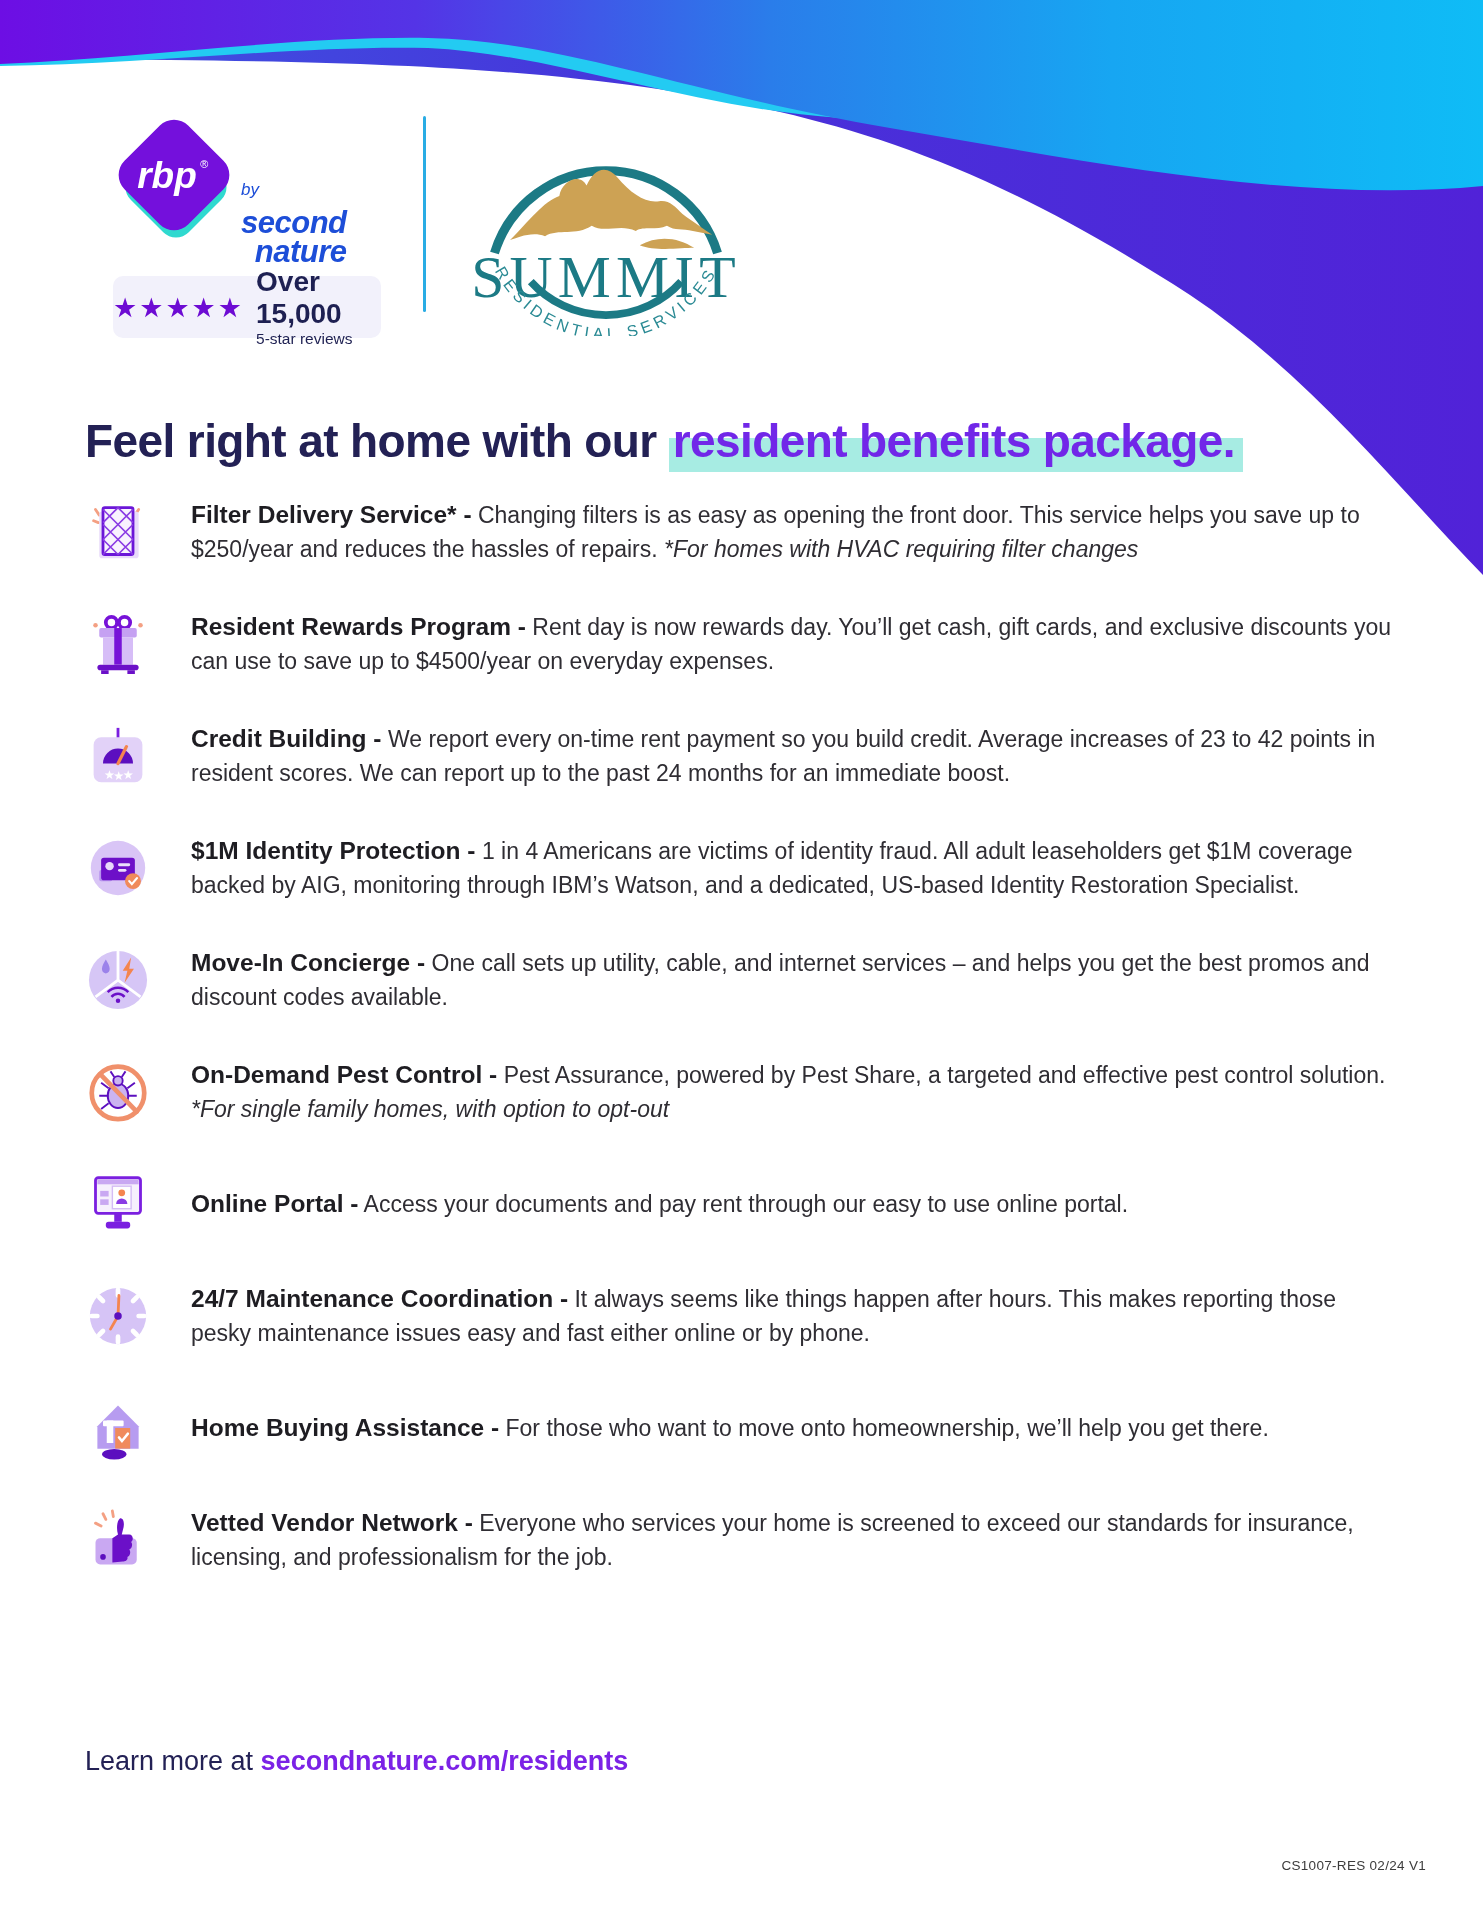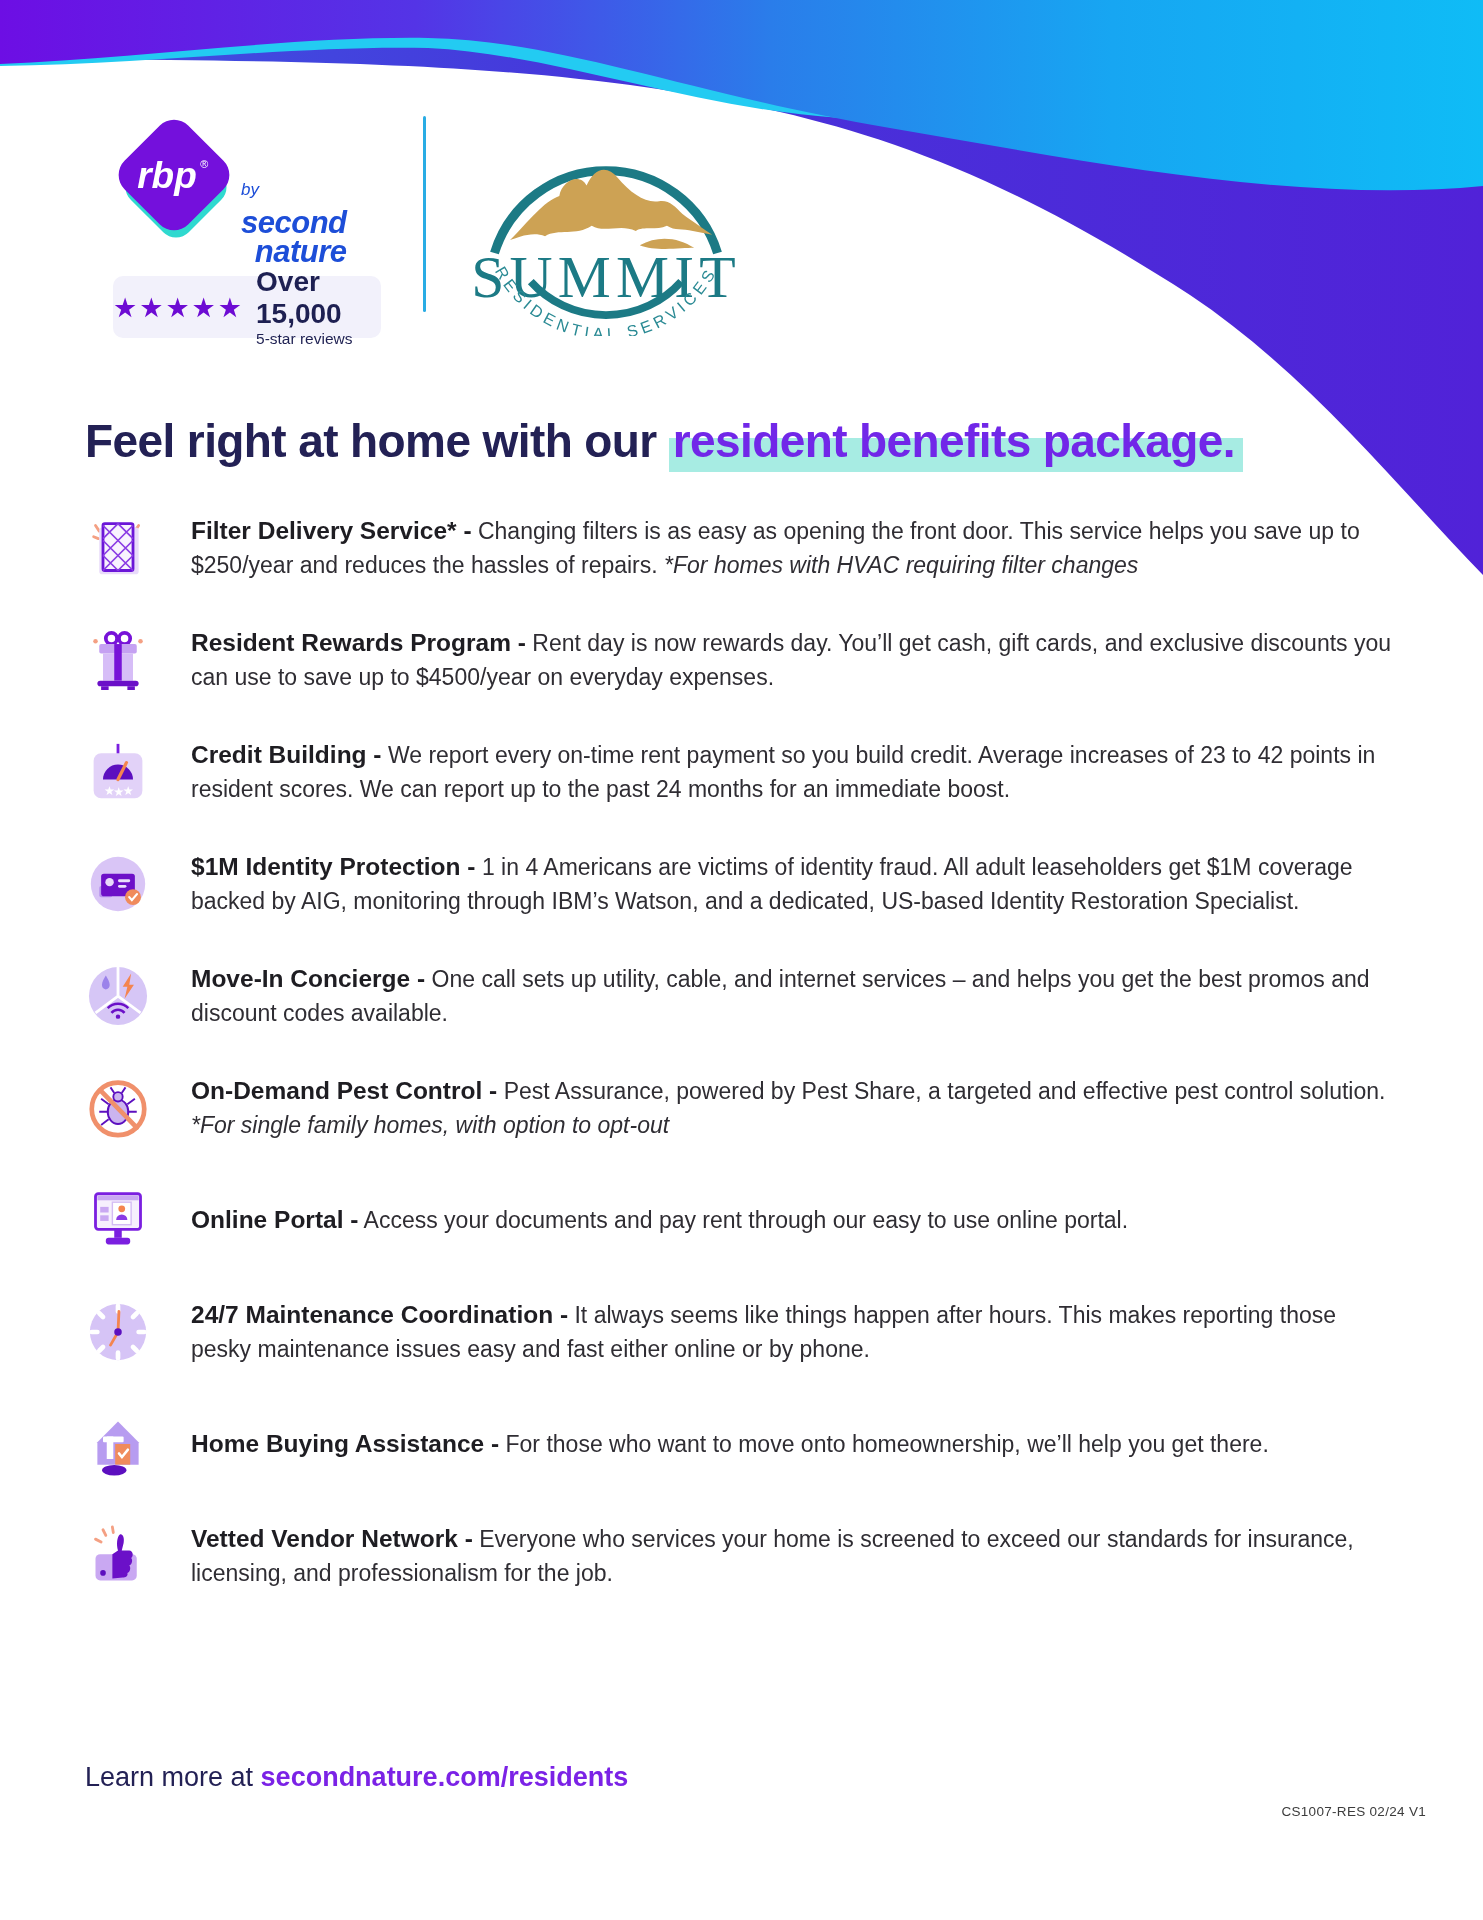--- a/index.html
+++ b/index.html
@@ -30,31 +30,31 @@
 
   
   .headline { margin-top:76px; font-size:46px; font-weight:700; color:#232155; white-space:nowrap; letter-spacing:-0.6px; }
   .headline .hl {
     color:#7127E8;
     background:linear-gradient(180deg, rgba(0,0,0,0) 40%, #A7ECE3 40%);
     padding:0 8px 5px 4px;
   }
 
   
-  .benefits { margin-top:42px; }
+  .benefits { margin-top:26px; }
   .benefit { display:flex; align-items:center; gap:40px; min-height:76px; margin-bottom:36px; }
   .benefit-icon { width:66px; flex:0 0 66px; display:flex; justify-content:center; }
   .benefit-text { max-width:1210px; font-size:23px; line-height:34px; color:#2F2D33; }
   .benefit-title { font-weight:700; font-size:24.5px; color:#1E1D22; }
   .benefit-note { font-style:italic; }
 
   
   .footer { margin-top:168px; text-align:left; font-size:27px; color:#232155; }
   .footer a { color:#7B22E6; font-weight:700; text-decoration:none; }
-  .doc-code { position:absolute; right:57px; top:1804px; font-size:13.5px; color:#3C3C3C; letter-spacing:0.3px; z-index:1; }
+  .doc-code { position:absolute; right:57px; top:1858px; font-size:13.5px; color:#3C3C3C; letter-spacing:0.3px; z-index:1; }
 </style>
 </head>
 <body>
 
 <div class="wave-wrap">
   <svg width="1483" height="620" viewBox="0 0 1483 620" preserveAspectRatio="none">
     <defs>
       <linearGradient id="gradMain" x1="0" y1="0" x2="1" y2="0">
         <stop offset="0" stop-color="#6D0EE4"></stop>
         <stop offset="0.28" stop-color="#5434E6"></stop>

